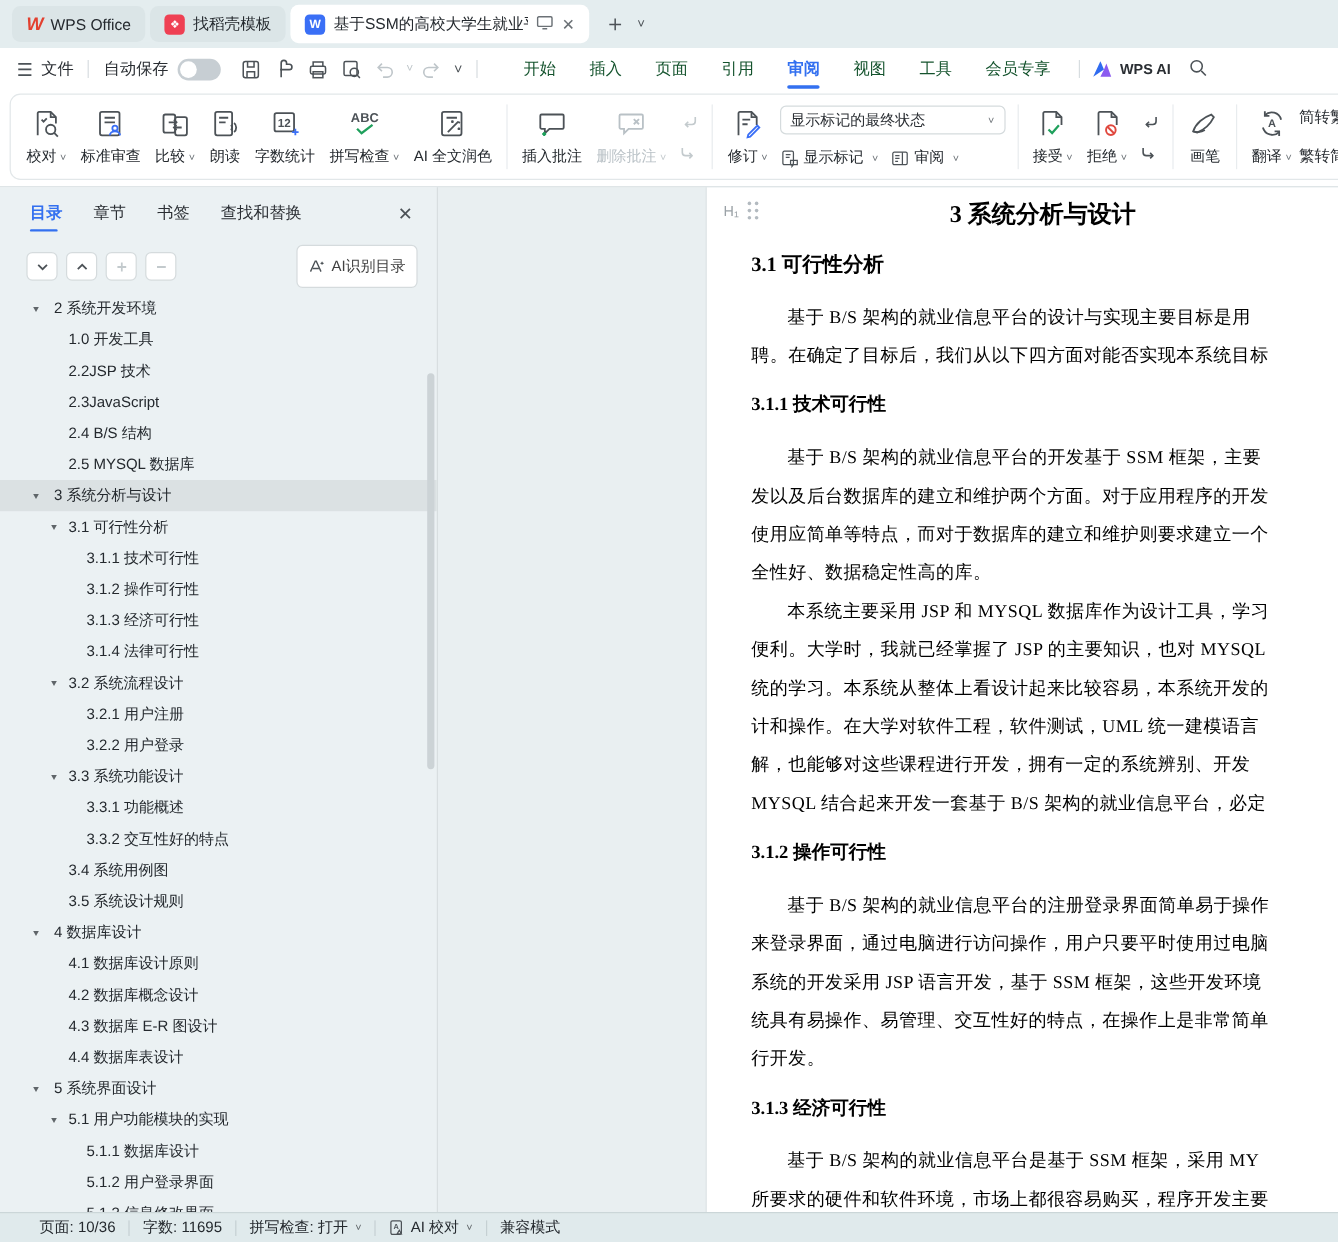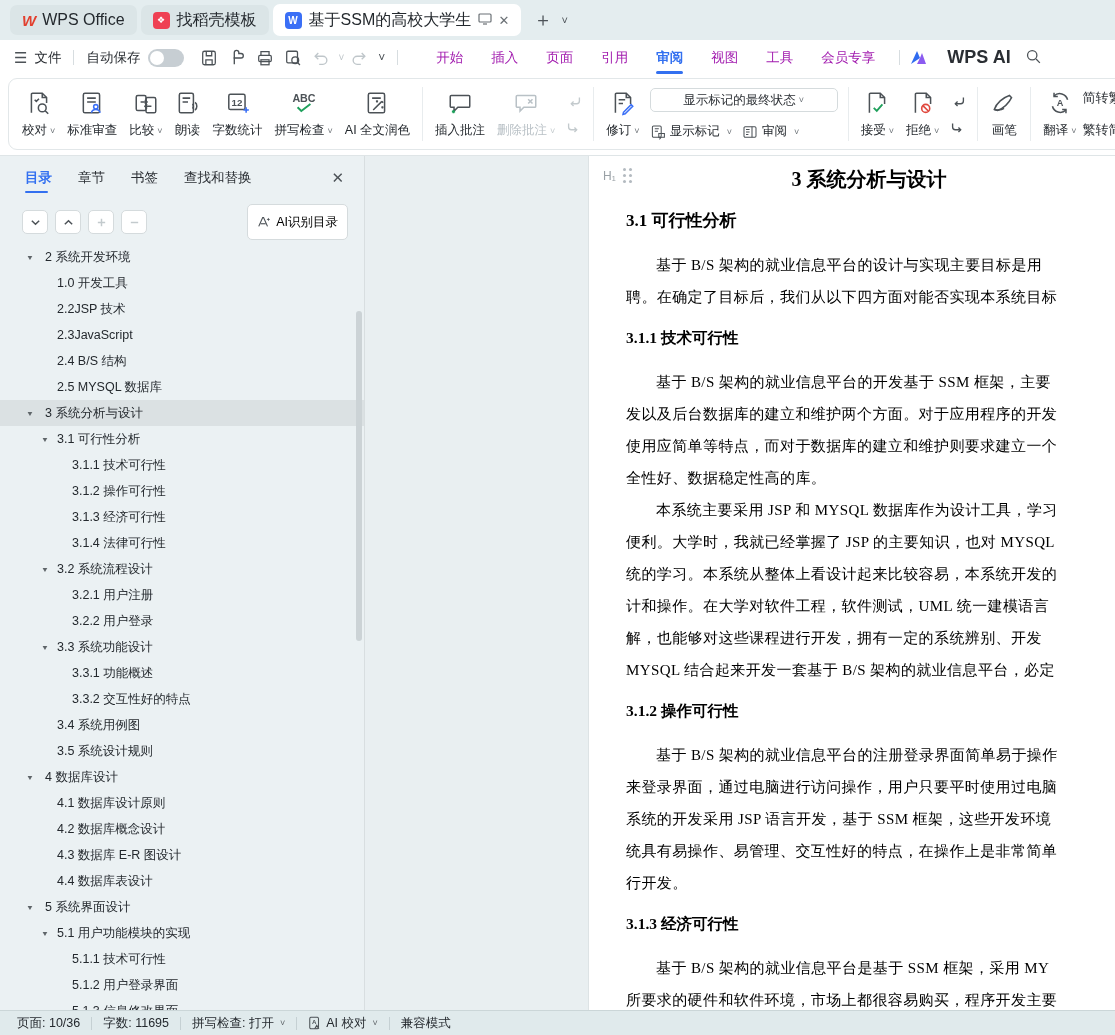--- a/index.html
+++ b/index.html
@@ -4,21 +4,21 @@
 <style>
   * { margin:0; padding:0; box-sizing:border-box; }
   html,body { width:1115px; height:1035px; overflow:hidden; }
   body { font-family:"Liberation Sans","DejaVu Sans",sans-serif; color:#2a2e33; background:#e4edef; font-size:13px; }
   .app { position:relative; width:1115px; height:1035px; }
 
   
   .tabbar { position:absolute; left:0; top:0; width:100%; height:40px; background:#e4edef; display:flex; align-items:center; padding-left:10px; }
   .tab { display:flex; align-items:center; gap:7px; height:30px; padding:0 12px; border-radius:7px; margin-right:4px; background:#dbe5e7; cursor:default; }
   .tab.active { background:#ffffff; height:32px; }
-  .tab-label { font-size:16px; color:#24292e; white-space:nowrap; }
+  .tab-label { font-size:13px; color:#24292e; white-space:nowrap; }
   .tab.active .tab-label { max-width:162px; overflow:hidden; }
   .wps-logo { color:#e2402f; font-weight:bold; font-style:italic; font-size:15px; letter-spacing:-1px; }
   .sq-icon { width:17px; height:17px; border-radius:4px; display:flex; align-items:center; justify-content:center; color:#fff; font-size:10px; font-weight:bold; flex:0 0 auto; }
   .docer-bg { background:#ef4053; font-size:9px; }
   .word-bg { background:#3a6ff6; }
   .tab-x, .tab-monitor { color:#6b7176; font-size:13px; line-height:1; }
   .tab-plus { font-size:19px; color:#4c5257; margin-left:8px; }
   .tab-caret { font-size:11px; color:#4c5257; margin-left:9px; }
 
   
@@ -28,63 +28,63 @@
   .mb-file { font-size:13.5px; margin-right:2px; }
   .autosave { font-size:13.5px; margin:0 8px 0 2px; }
   .toggle { width:36px; height:18px; border-radius:9px; background:#c7ced3; position:relative; margin-right:12px; }
   .toggle .knob { position:absolute; left:2px; top:2px; width:14px; height:14px; border-radius:50%; background:#fff; }
   .mb-ic { width:26px; height:26px; display:flex; align-items:center; justify-content:center; color:#4c5257; margin-right:2px; }
   .mb-ic.dis { color:#bfc6ca; }
   .mb-ic svg { display:block; }
   .mb-caret { font-size:10px; color:#bfc6ca; margin:0 2px; }
   .mb-caret.dark { color:#4c5257; font-size:12px; margin-left:4px; }
   .mtabs { display:flex; align-items:center; margin-left:14px; }
-  .mtab { font-size:13.5px; padding:7px 14px; position:relative; color:#a21caf; }
+  .mtab { font-size:13.5px; padding:7px 14px; position:relative; color:#14532d; }
   .mtab.active { color:#3370f0; font-weight:bold; }
   .mtab.active::after { content:""; position:absolute; left:14px; right:14px; bottom:0; height:2.5px; background:#3370f0; border-radius:2px; }
-  .wpsai { display:flex; align-items:center; gap:20px; font-weight:bold; font-size:18px; }
+  .wpsai { display:flex; align-items:center; gap:6px; font-weight:bold; font-size:12px; }
   .search-ic { margin-left:14px; color:#4c5257; }
 
   
   .ribbon-zone { position:absolute; left:0; top:75px; width:100%; height:80px; background:#ffffff; }
   .ribbon { position:absolute; left:8px; top:3px; width:1150px; height:72px; background:#fff; border:1px solid #e2e7e9; border-radius:9px; display:flex; align-items:center; padding:0 4px; overflow:hidden; }
   .rb-group { display:flex; align-items:center; height:58px; padding:0 3px; }
   .rb-div { width:1px; height:54px; background:#e8ecee; margin:0 3px; flex:0 0 auto; }
   .rb-item { display:flex; flex-direction:column; align-items:center; justify-content:flex-start; height:58px; padding:3px 6px 0; border-radius:5px; flex:0 0 auto; }
   .rb-ic { height:30px; display:flex; align-items:center; justify-content:center; color:#4c5257; }
   .rb-lb { font-size:12.5px; margin-top:4px; white-space:nowrap; color:#24292e; display:flex; align-items:center; }
   .rb-item.dis .rb-ic, .rb-item.dis .rb-lb { color:#b9c1c6; }
   .caret { font-size:9px; color:#6b7176; margin-left:3px; }
   .rb-item.dis .caret { color:#c3cacd; }
   .rb-sidecol { display:flex; flex-direction:column; justify-content:space-between; height:52px; padding:2px 2px; }
   .rb-smic { width:22px; height:22px; display:flex; align-items:center; justify-content:center; color:#4c5257; border-radius:4px; }
   .rb-smic.dis { color:#c3cacd; }
   .rb-panel { display:flex; flex-direction:column; justify-content:space-between; height:56px; padding:2px 4px; }
-  .rb-select { width:188px; height:24px; border:1px solid #d5dbdd; border-radius:5px; display:flex; align-items:center; justify-content:center; padding:0 24px; font-size:12.5px; background:#fff; }
+  .rb-select { width:188px; height:24px; border:1px solid #d5dbdd; border-radius:5px; display:flex; align-items:center; justify-content:space-between; padding:0 8px; font-size:12.5px; background:#fff; }
   .rb-minirow { display:flex; align-items:center; gap:10px; }
   .rb-mini { display:flex; align-items:center; gap:4px; font-size:12.5px; color:#24292e; }
   .rb-mini svg { color:#4c5257; }
   .rb-convert { display:flex; flex-direction:column; justify-content:space-between; height:50px; font-size:12.5px; white-space:nowrap; }
   .cv-row { display:flex; align-items:center; gap:3px; }
   .cv-big { font-size:13px; }
 
   
   .content { position:absolute; left:0; top:155px; width:100%; height:855px; background:#e9eff1; border-top:1px solid #dfe5e7; }
 
   
   .sidebar { position:absolute; left:0; top:0; width:365px; height:855px; background:#ebf1f3; border-right:1px solid #d8dee0; overflow:hidden; }
   .sb-tabs { display:flex; align-items:center; height:44px; padding:0 12px 0 25px; }
   .sb-tab { font-size:13.5px; margin-right:26px; position:relative; padding:12px 0; }
   .sb-tab.active { color:#3370f0; font-weight:bold; }
   .sb-tab.active::after { content:""; position:absolute; left:0; right:4px; bottom:6px; height:2.5px; background:#3370f0; border-radius:2px; }
   .sb-close { margin-left:auto; font-size:15px; color:#4c5257; padding:0 8px; }
   .sb-toolbar { display:flex; align-items:center; height:44px; padding:0 16px 0 22px; }
   .sb-btn { width:26px; height:24px; background:#fff; border:1px solid #d5dbdd; border-radius:5px; display:flex; align-items:center; justify-content:center; font-size:10px; color:#4c5257; margin-right:7px; }
   .sb-btn.dis { color:#c3cacd; }
-  .ai-btn { margin-left:auto; height:26px; background:#fff; border:1px solid #d5dbdd; border-radius:5px; display:flex; align-items:center; gap:5px; padding:17px 9px; font-size:12.5px; color:#000000; }
+  .ai-btn { margin-left:auto; height:26px; background:#fff; border:1px solid #d5dbdd; border-radius:5px; display:flex; align-items:center; gap:5px; padding:17px 9px; font-size:12.5px; color:#404040; }
   .ai-btn svg { color:#4c5257; }
   .ol-list { position:relative; }
   .ol-row { height:26px; display:flex; align-items:center; position:relative; font-size:12.5px; color:#24292e; white-space:nowrap; }
   .ol-row.sel { background:#dbe1e3; }
   .ol-arrow { position:absolute; font-size:8px; color:#5f6569; transform:scale(1,0.9); }
   .lvl1 .ol-arrow { left:26px; } .lvl1 .ol-text { padding-left:45px; }
   .lvl2 .ol-arrow { left:41px; } .lvl2 .ol-text { padding-left:57px; }
   .lvl3 .ol-text { padding-left:72px; }
   .sb-scroll { position:absolute; right:2px; top:155px; width:6px; height:330px; border-radius:3px; background:#ccd3d6; }
 
@@ -97,21 +97,21 @@
     box-shadow:6px 0 0 #b3bac0, 0 6px 0 #b3bac0, 6px 6px 0 #b3bac0, 0 12px 0 #b3bac0, 6px 12px 0 #b3bac0; margin-bottom:12px; }
   .doc-flow { padding:6px 0 0 37px; }
   .doc-title { width:560px; margin-left:-37px; height:34px; line-height:34px; text-align:center; font-size:20px; font-weight:bold; white-space:nowrap; }
   .doc-h { font-weight:bold; height:30px; line-height:30px; margin:10px 0 13px; white-space:nowrap; }
   .doc-h.h2 { font-size:17px; }
   .doc-h.h3 { font-size:15.5px; }
   .doc-line { font-size:15px; line-height:32px; letter-spacing:0.4px; white-space:nowrap; }
   .doc-line.ind { text-indent:2em; }
 
   
-  .statusbar { position:absolute; left:0; top:1010px; width:100%; height:25px; background:#e0eaec; border-top:1px solid #cbd6d8; display:flex; align-items:center; padding-left:17px; font-size:12.5px; color:#24292e; }
+  .statusbar { position:absolute; left:0; top:1010px; width:100%; height:25px; background:#e0eaec; border-top:1px solid #cbd6d8; display:flex; align-items:center; padding-left:33px; font-size:12.5px; color:#24292e; }
   .st-sep { width:1px; height:13px; background:#c5d0d3; margin:0 11px; }
   .st-item { display:flex; align-items:center; gap:4px; white-space:nowrap; }
   .st-caret { font-size:9px; color:#5f6569; margin-left:2px; }
   .st-item svg { color:#4c5257; }
 </style>
 </head>
 <body>
 
 <div class="app">
 
@@ -606,21 +606,21 @@
           </div>
           <div class="ol-row lvl1">
             <span class="ol-arrow">▼</span>
             <span class="ol-text">5 系统界面设计</span>
           </div>
           <div class="ol-row lvl2">
             <span class="ol-arrow">▼</span>
             <span class="ol-text">5.1 用户功能模块的实现</span>
           </div>
           <div class="ol-row lvl3">
-            <span class="ol-text">5.1.1 技术可行性</span>
+            <span class="ol-text">5.1.1 数据库设计</span>
           </div>
           <div class="ol-row lvl3">
             <span class="ol-text">5.1.2 用户登录界面</span>
           </div>
           <div class="ol-row lvl3">
             <span class="ol-text">5.1.3 信息修改界面</span>
           </div>
         </div>
       <div class="sb-scroll"></div>
     </div>

